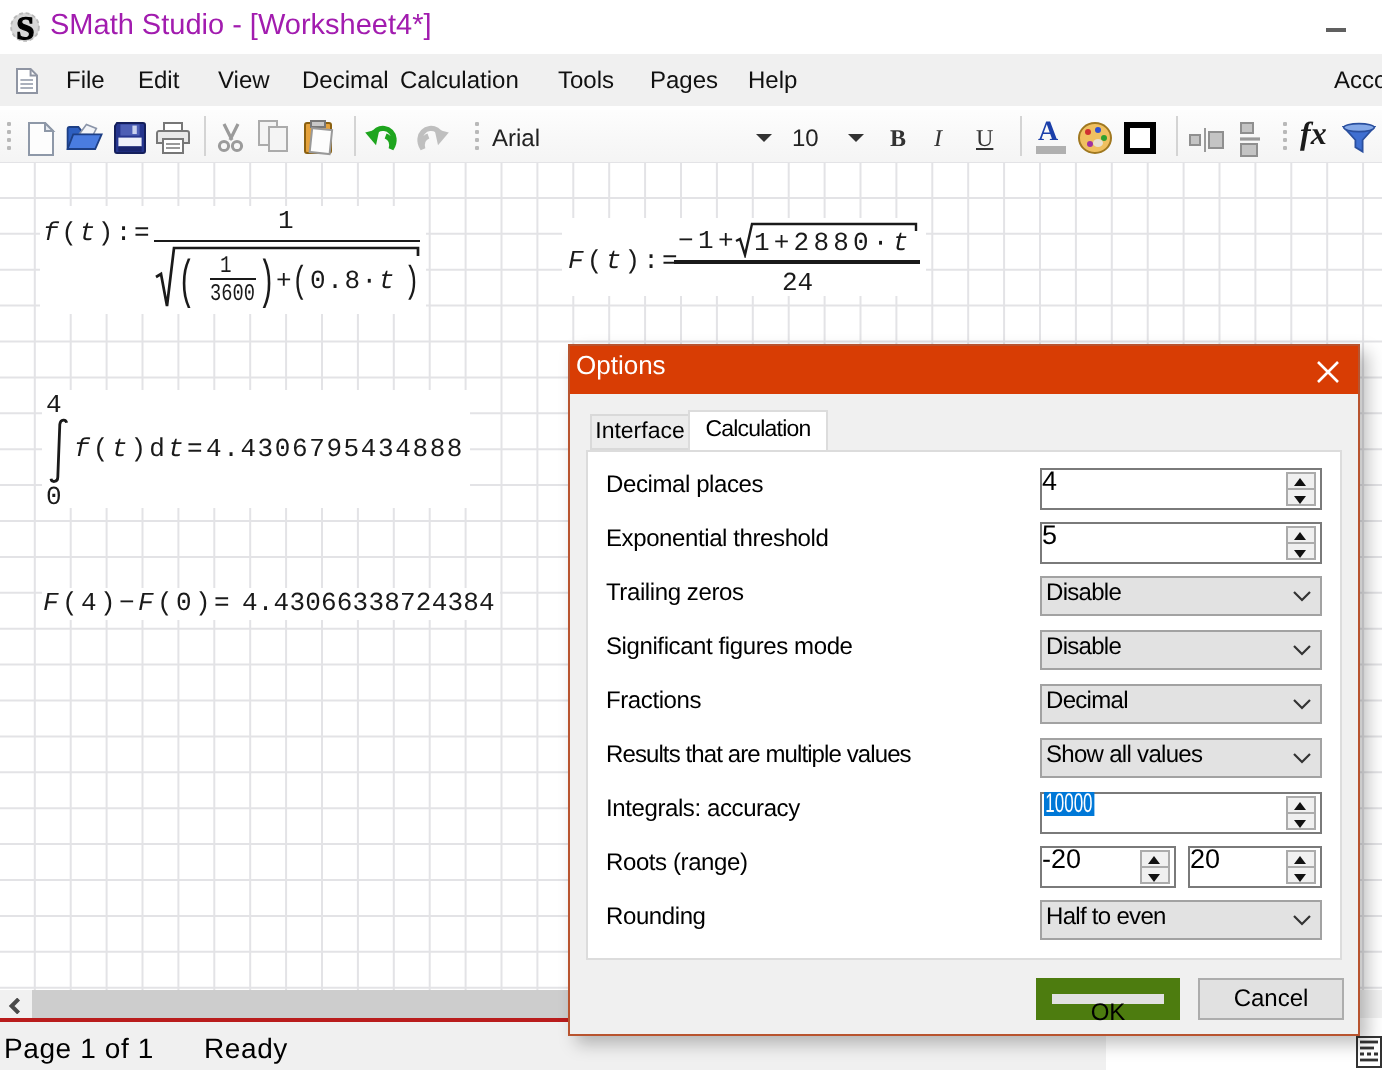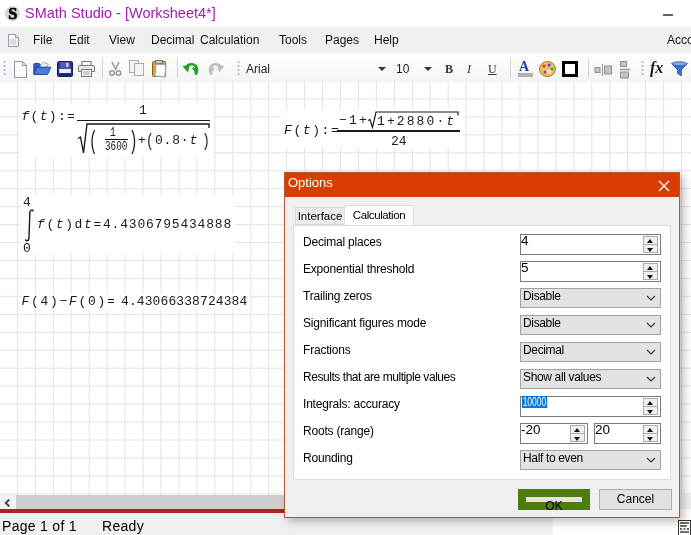--- a/index.html
+++ b/index.html
@@ -24,21 +24,21 @@
 
 #worksheet { position:absolute; left:0; top:81px; width:691px; height:416px; background-color:#ffffff; }
 .wr { position:absolute; background:#fff; }
 .fm { position:absolute; font-family:"Liberation Mono", monospace; font-size:13px; color:#1a1a1a; white-space:pre; }
 .fi { font-style:italic; }
 .fbar { position:absolute; height:1px; background:#1a1a1a; }
 
 #hscroll { position:absolute; left:0; top:495px; width:691px; height:14px; background:#f1f1f1; }
 #hthumb { position:absolute; left:16px; top:0px; width:664px; height:14px; background:#cdcdcd; }
 
-#statusbar { position:absolute; left:0; top:509px; width:553px; height:26px; background:#f0f0f0; border-top:4px solid #b91c1c; font-size:14px; color:#000; letter-spacing:0.3px; }
+#statusbar { position:absolute; left:0; top:509px; width:553px; height:26px; background:#f0f0f0; border-top:2px solid #b91c1c; font-size:14px; color:#000; letter-spacing:0.3px; }
 
 #dialog { position:absolute; left:284px; top:172px; width:396px; height:346px; background:#f0f0f0;
   box-shadow:4px 4px 8px rgba(0,0,0,0.25); }
 #dborder { position:absolute; left:0; top:0; width:396px; height:346px; border:1px solid #b8542f; z-index:50; }
 #dtitle { position:absolute; left:0; top:0; width:100%; height:25px; background:#d83d04; border-top:1px solid #bc3a0a;text-decoration:underline; }
 #dtitle .t { position:absolute; left:4px; top:2px; font-size:13px; color:#fff; }
 #dclose { position:absolute; left:373px; top:6px; width:14px; height:14px; }
 .tab { position:absolute; font-size:12px; color:#000; text-align:center; }
 #tab1 { left:11px; top:35px; width:49px; height:18px; background:#ececec; border:1px solid #d9d9d9; border-right:none; line-height:17px; font-size:11.5px; }
 #tab2 { left:60px; top:33px; width:70px; height:20px; background:#fff; border:1px solid #dcdcdc; border-bottom:none; line-height:19px; font-size:11.5px; letter-spacing:-0.4px; }

